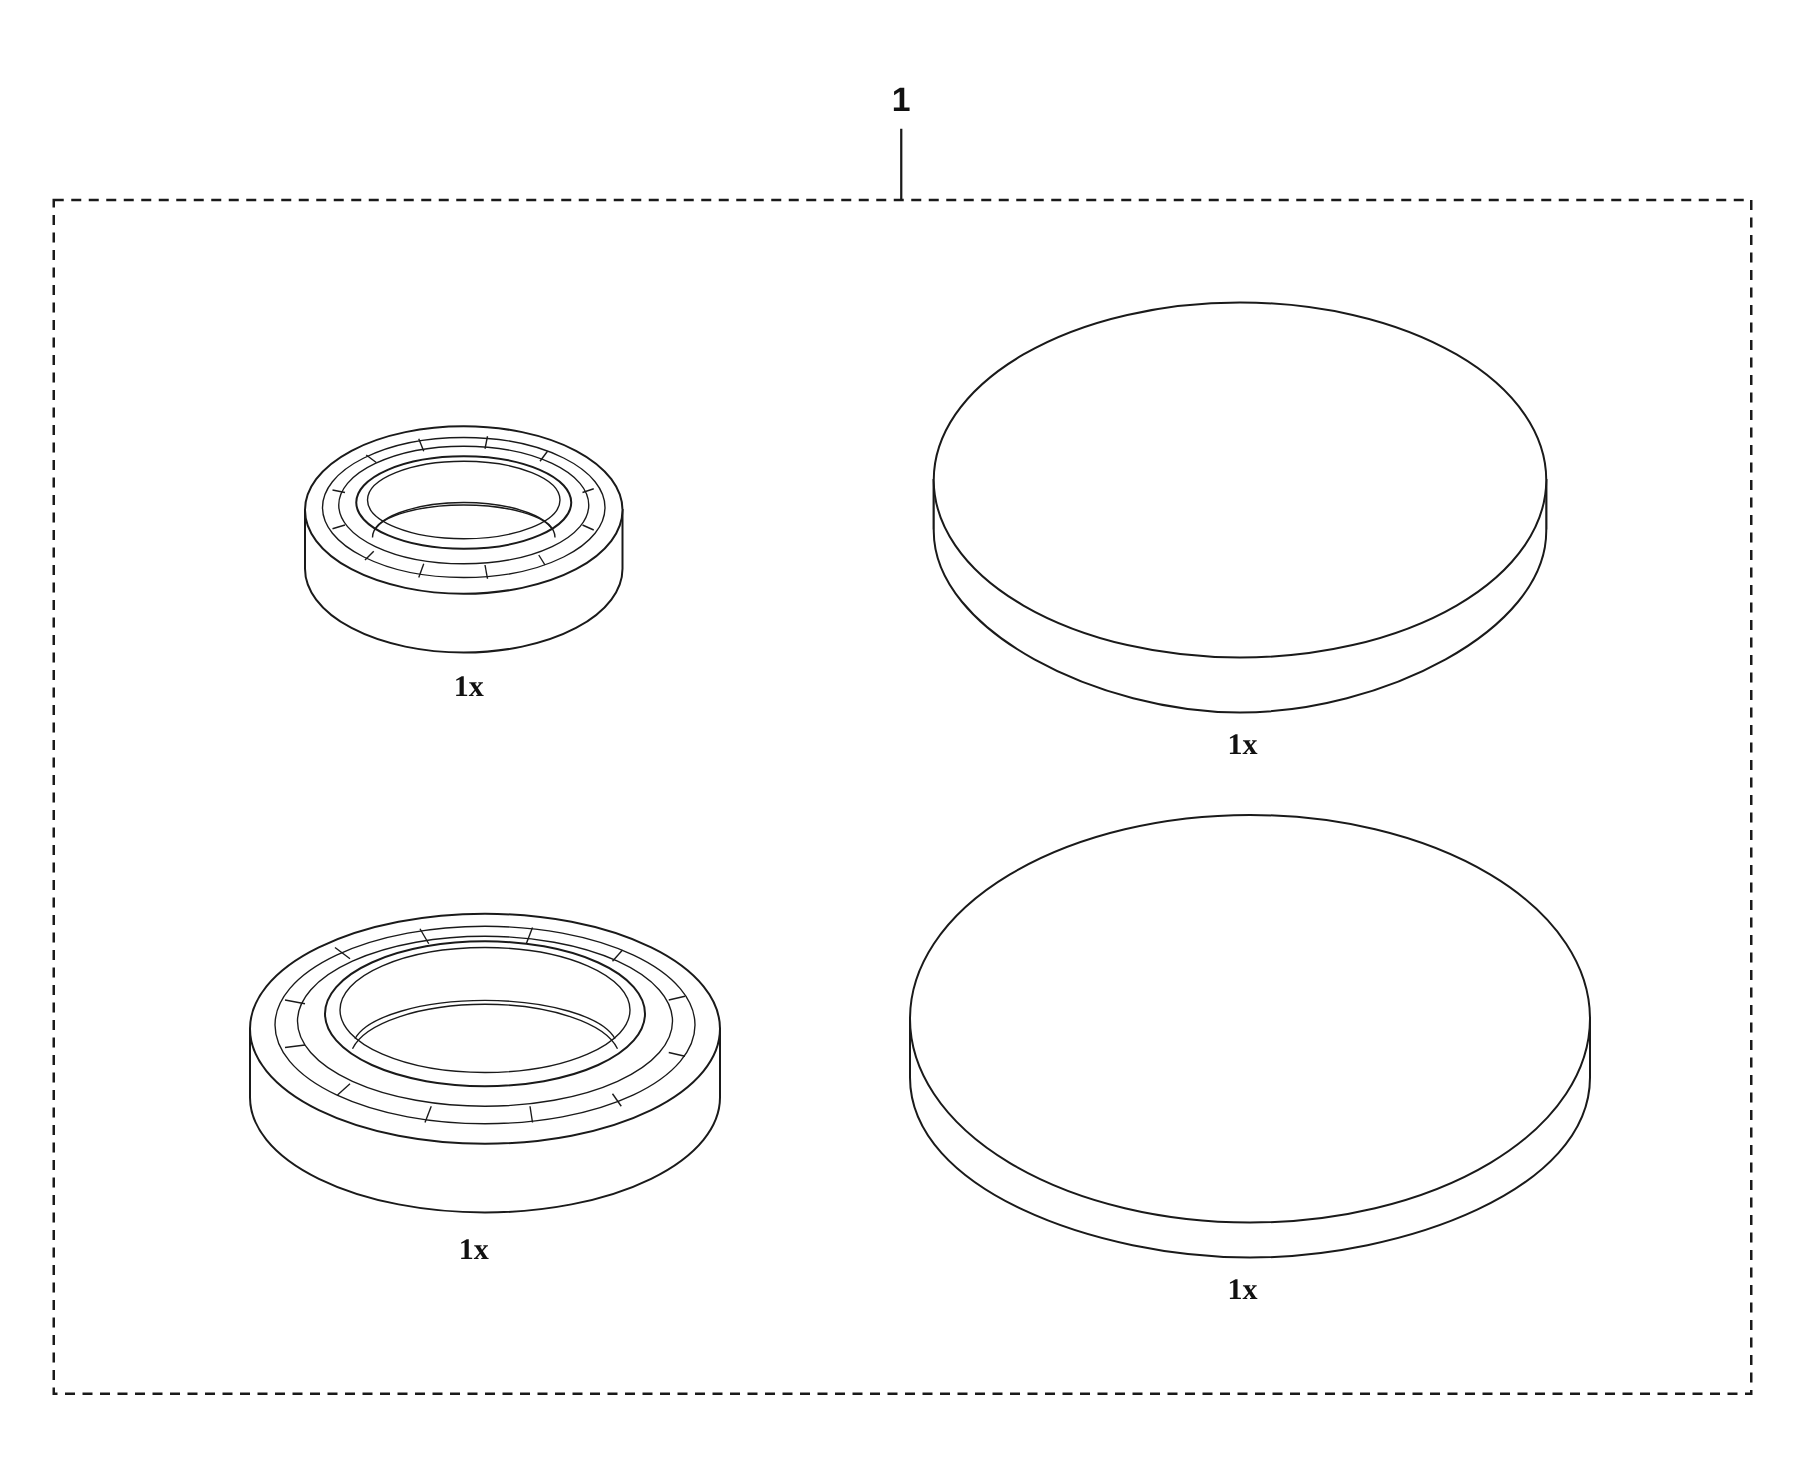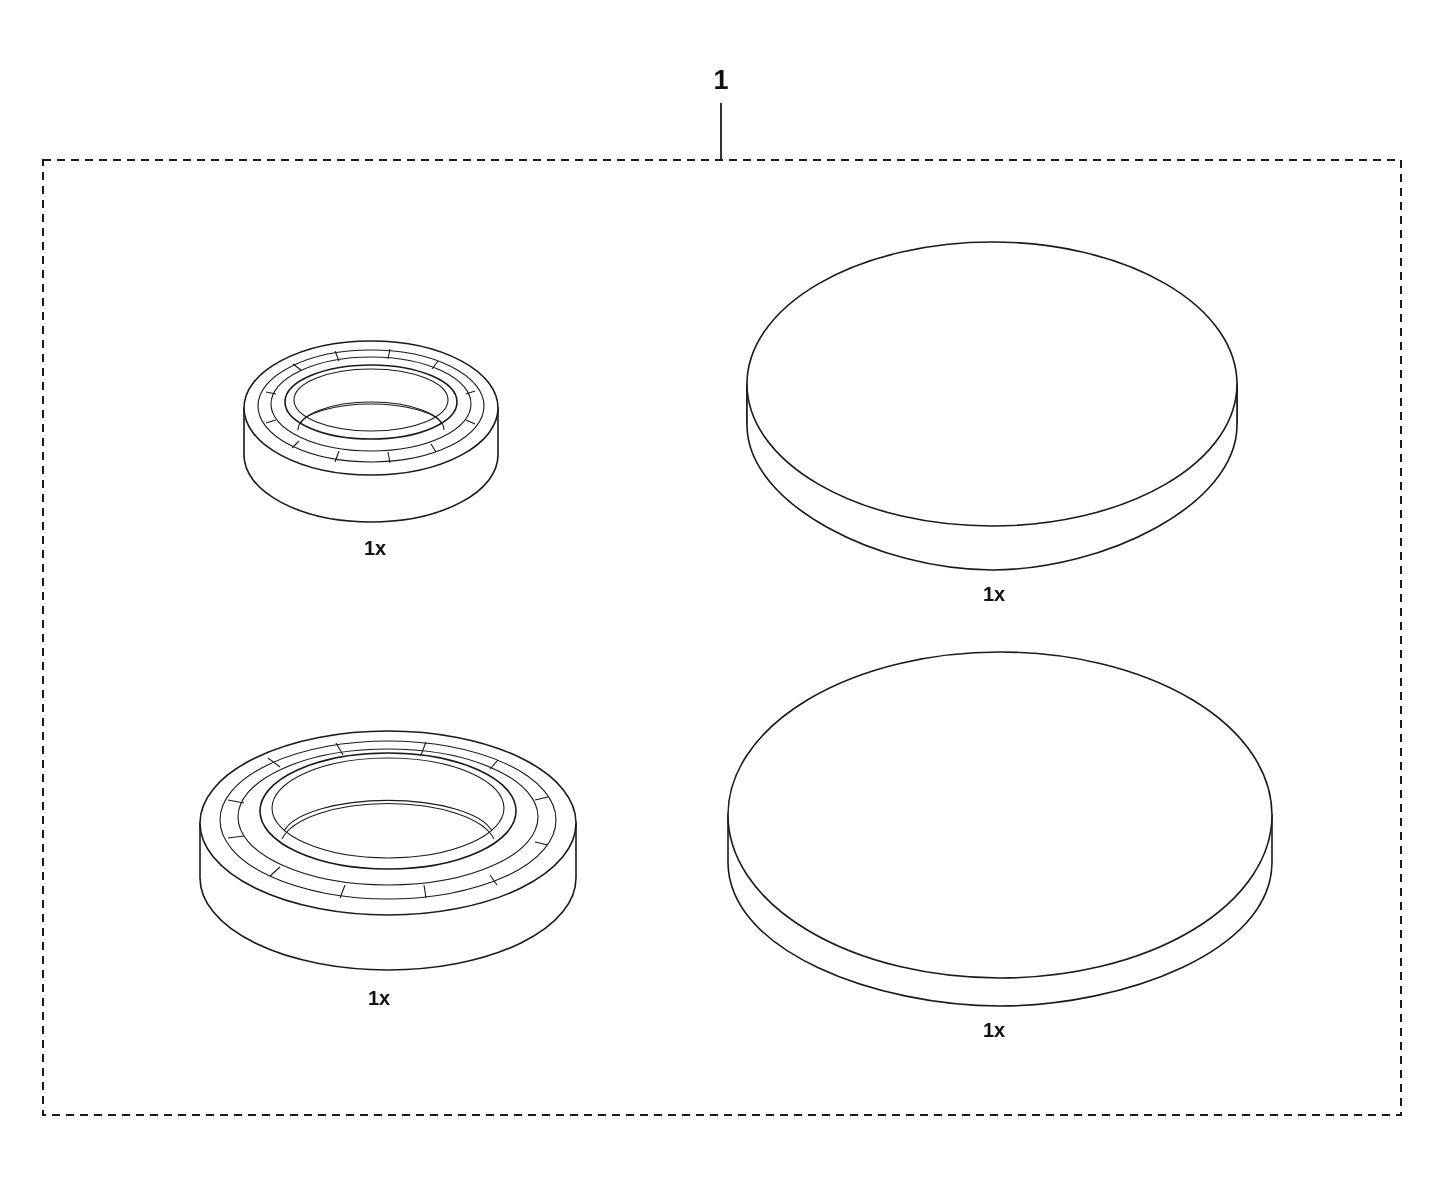--- a/index.html
+++ b/index.html
@@ -24,21 +24,21 @@
     .label {
       position: absolute;
       font-family: "Liberation Sans", sans-serif;
       font-weight: bold;
       color: #111111;
       transform: translateX(-50%);
       white-space: nowrap;
       line-height: 1;
     }
     .callout-label { font-size: 27px; }
-    .qty-label { font-size: 20px; }
+    .qty-label { font-size: 24px; font-family: Liberation Serif, serif; }
     svg .outline { fill: #ffffff; stroke: #1a1a1a; stroke-width: 1.6; }
     svg .thin { fill: none; stroke: #1a1a1a; stroke-width: 1.1; }
     svg .frame { fill: none; stroke: #1a1a1a; stroke-width: 2; stroke-dasharray: 8 6; }
     svg .leader { stroke: #1a1a1a; stroke-width: 1.8; }
   </style>
 </head>
 <body>
 
 <div id="diagram">
   <svg width="1445" height="1186" viewBox="0 0 1445 1186">

